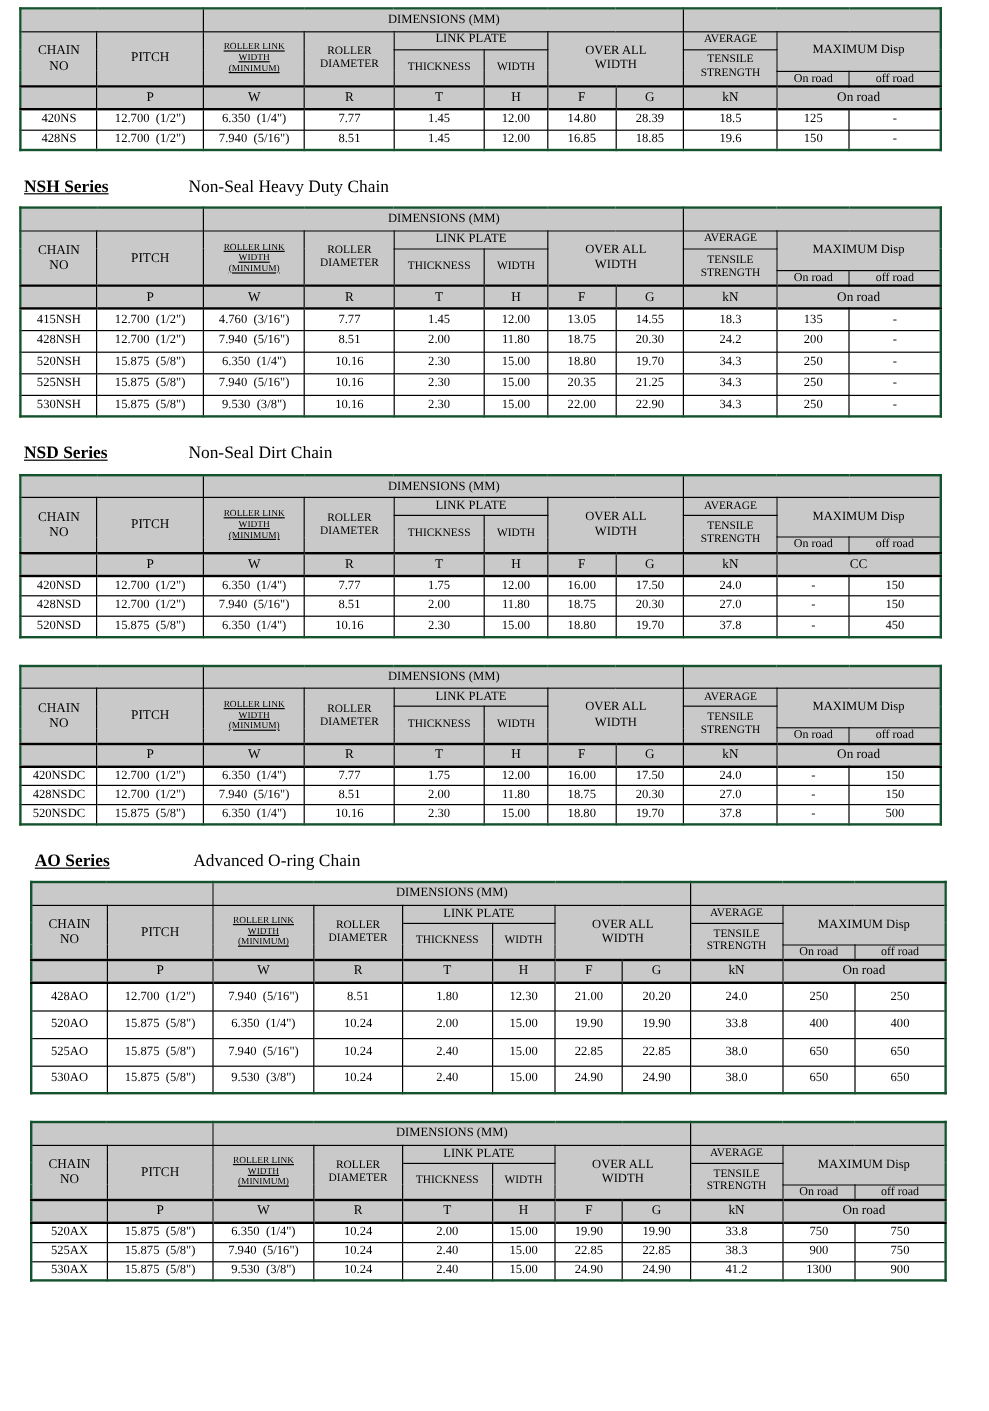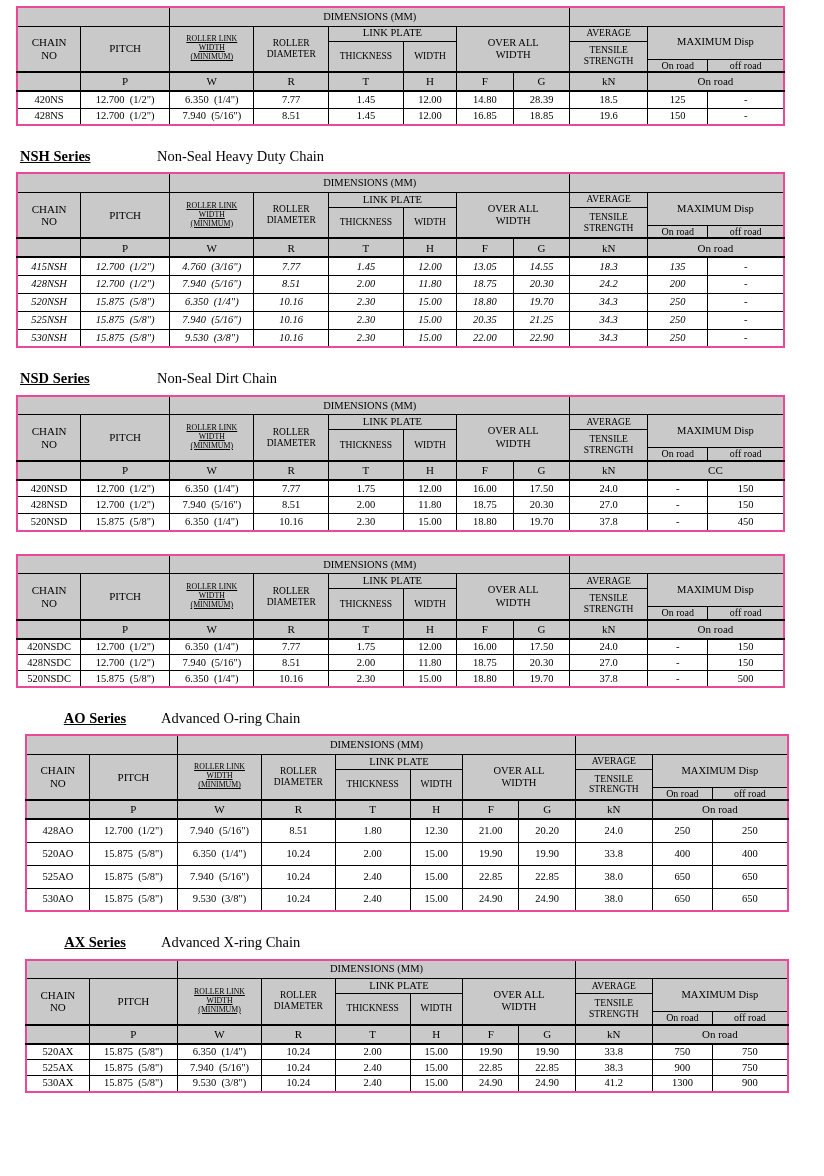--- a/index.html
+++ b/index.html
@@ -6,42 +6,42 @@
   body{
     width:824px;min-height:1176px;box-sizing:border-box;
     padding:6px 0 10px 0;
     font-family:"Liberation Serif","DejaVu Serif",serif;
     color:#000;
   }
   .series{margin:0 0 22px 0;}
   .title-row{margin:0 0 7px 20px;font-size:14.5px;line-height:1.2;}
   .indent .title-row{margin-left:29px;}
   .s-name{font-weight:bold;text-decoration:underline;display:inline-block;min-width:137px;}
-  .indent .s-name{min-width:132px;text-align:center;}
+  .indent .s-name{min-width:132px;}
   .s-desc{font-size:14.5px;}
   table.spec{
     border-collapse:collapse;table-layout:fixed;
     margin-left:16px;width:769px;
-    border:2px solid #ec4899;
+    border:2px solid #14532d;
   }
   .indent table.spec{margin-left:25px;width:764px;}
   table.spec th,table.spec td{
     border:1px solid #000;text-align:center;vertical-align:middle;
     padding:0 2px;white-space:pre-wrap;overflow:hidden;line-height:1.15;
   }
   table.spec thead th{background:#c9c9c9;font-weight:normal;}
   tr.r1{height:19px;}
   tr.r2{height:15px;}
   tr.r3{height:18px;}
   tr.r4{height:13px;}
   tr.units{height:19px;}
   tr.units th{background:#ffffff;border-top:2px solid #000;border-bottom:2px solid #000;font-size:11px;}
   tbody td{font-size:10.5px;background:#ffffff;}
   .s-ns  tbody tr{height:17px;}
-  .s-nsh tbody tr{height:18px;font-style:italic;}
+  .s-nsh tbody tr{height:18px;}
   .s-nsd tbody tr{height:17px;}
   .s-nsdc tbody tr{height:16px;}
   .s-ao  tbody tr{height:23px;}
   .s-ax  tbody tr{height:16px;}
   .f11{font-size:11px;}
   .f105{font-size:10.5px;}
   .f10{font-size:10px;}
   .f95{font-size:9.5px;}
   .f8{font-size:7.8px;text-decoration:underline;}
 </style>
@@ -592,23 +592,20 @@
           <td>24.90</td>
           <td>38.0</td>
           <td>650</td>
           <td>650</td>
         </tr>
       </tbody>
     </table>
 </section>
 
 <section class="series s-ax indent">
-  <div class="title-row">
-    <span class="s-name">AX Series</span><span class="s-desc">Advanced X-ring Chain</span>
-  </div>
   <table class="spec">
       <colgroup>
         <col style="width: 8.3%;">
         <col style="width: 11.6%;">
         <col style="width: 11%;">
         <col style="width: 9.7%;">
         <col style="width: 9.8%;">
         <col style="width: 6.9%;">
         <col style="width: 7.4%;">
         <col style="width: 7.4%;">

